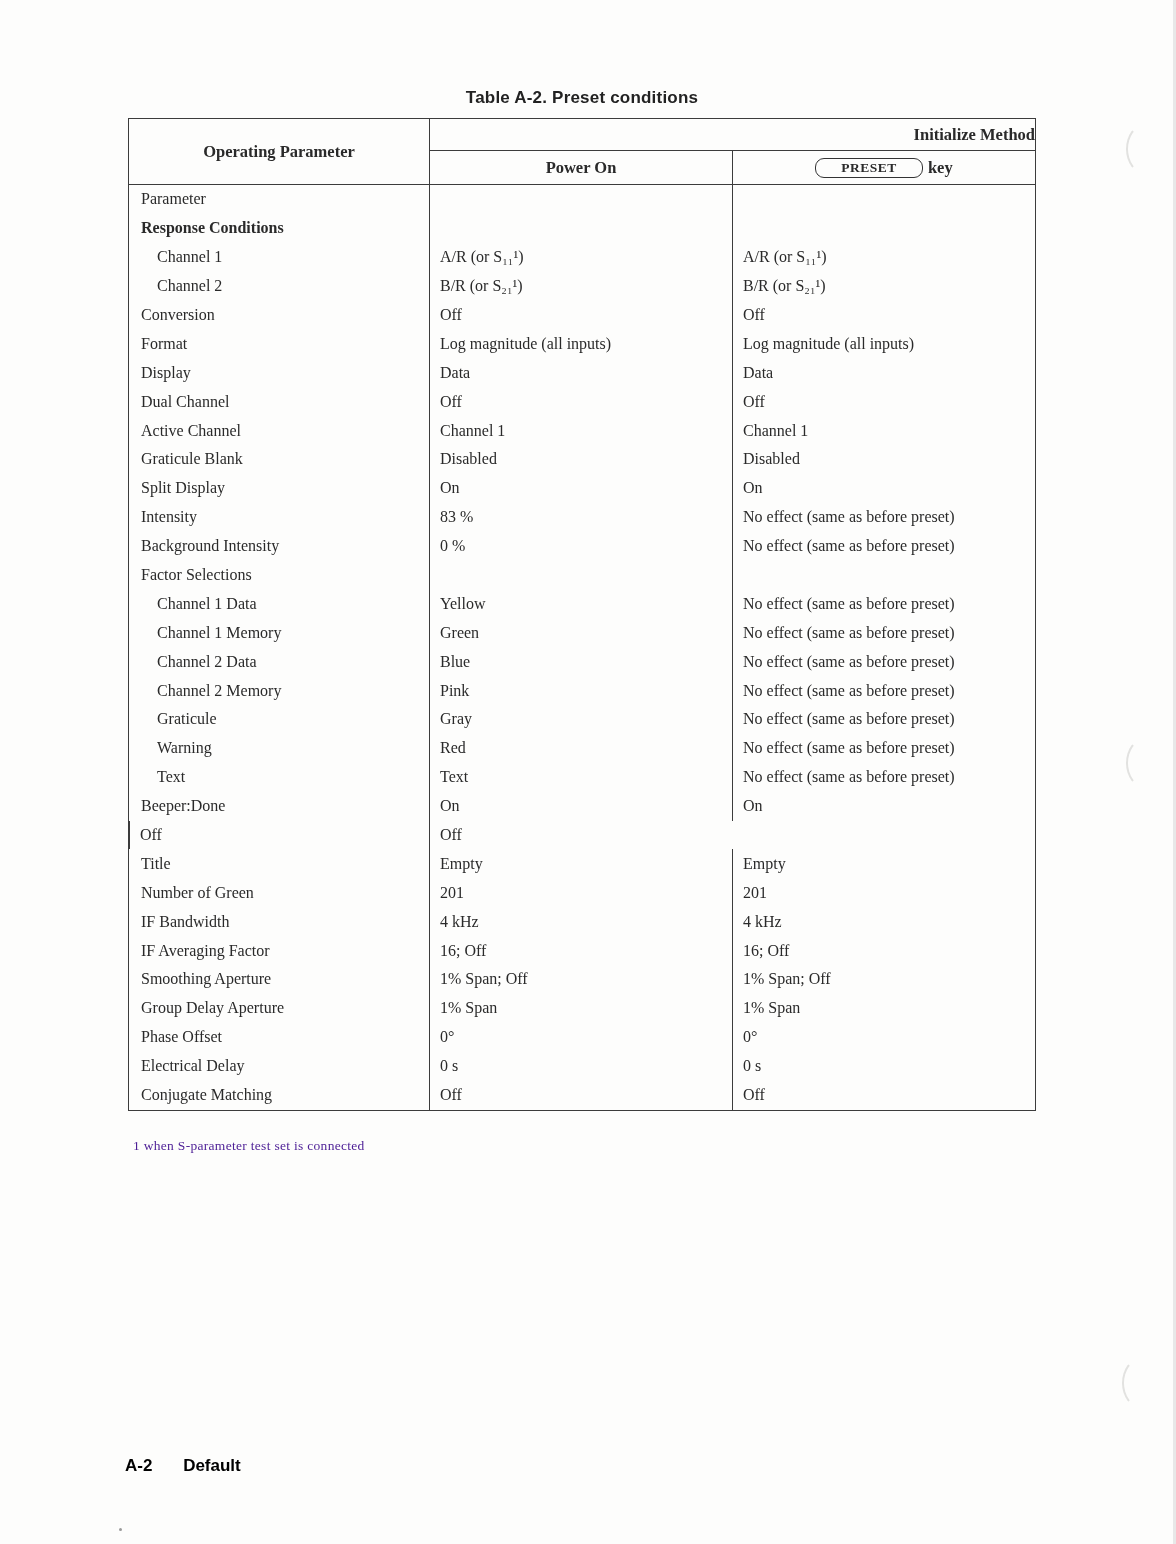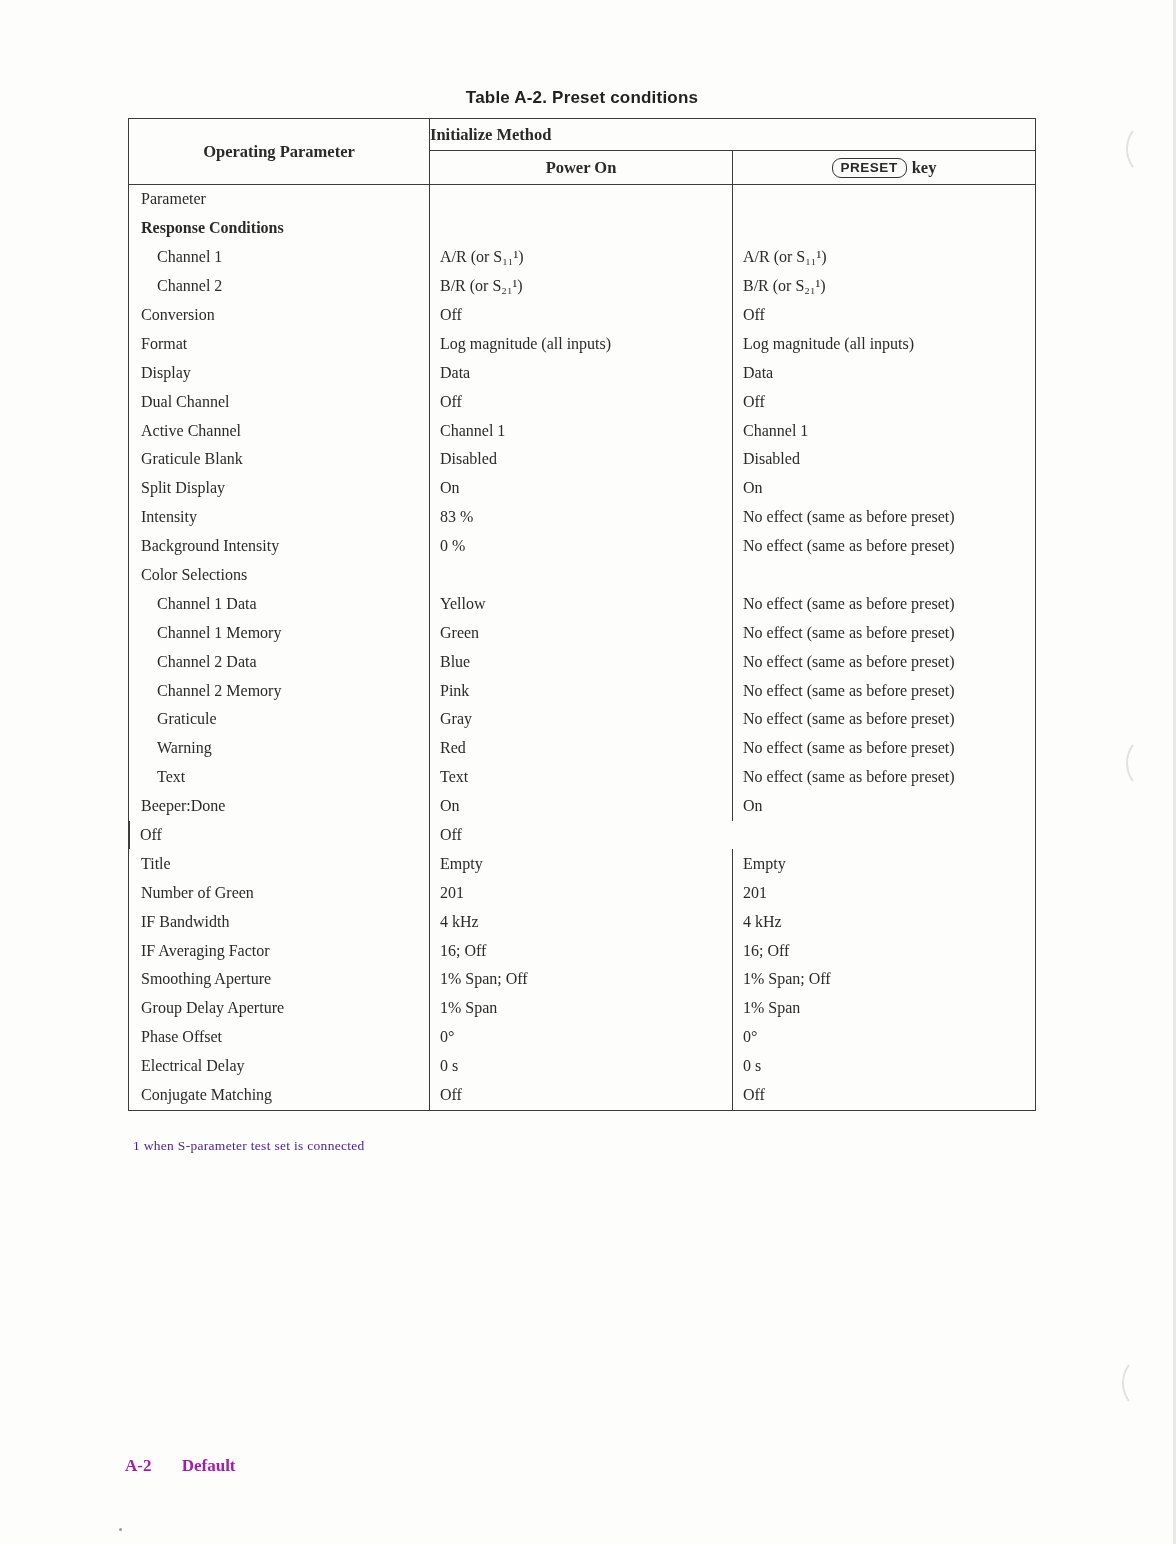--- a/index.html
+++ b/index.html
@@ -48,21 +48,21 @@
     justify-content: center;
     font-weight: bold;
     font-size: 16.5px;
   }
   .init-method {
     border-left: 1px solid #3c3c3c;
   }
   .group-header {
     height: 31px;
     line-height: 31px;
-    text-align: left;
+    text-align: right;
     font-weight: bold;
     font-size: 16.5px;
     border-bottom: 1px solid #3c3c3c;
   }
   .sub-headers {
     display: grid;
     grid-template-columns: 302px 1fr;
     height: 33px;
   }
   .sub-headers > div {
@@ -72,26 +72,26 @@
     font-weight: bold;
     font-size: 16.5px;
   }
   .col-preset {
     border-left: 1px solid #3c3c3c;
   }
   .keycap {
     display: inline-block;
     border: 1.5px solid #333;
     border-radius: 9px;
-    padding: 0 8px;
+    padding: 0 25px;
     font-size: 13.5px;
     font-weight: bold;
     letter-spacing: 0.5px;
     line-height: 18px;
-    font-family: Liberation Sans, sans-serif;
+    font-family: Liberation Serif, serif;
   }
   .key-suffix {
     margin-left: 5px;
   }
   .trow {
     display: grid;
     grid-template-columns: 300px 303px 1fr;
     height: 28.9px;
     font-size: 16px;
   }
@@ -113,24 +113,24 @@
     left: 133px;
     top: 1138px;
     font-size: 13.5px;
     color: #4c1d95;
     letter-spacing: 0.3px;
   }
   .page-footer {
     position: absolute;
     left: 125px;
     top: 1456px;
-    font-family: Liberation Serif, serif;
+    font-family: Liberation Sans, sans-serif;
     font-size: 17px;
     font-weight: bold;
-    color: #a21caf;
+    color: #000000;
   }
   .page-footer .footer-label { margin-left: 26px; }
   .artifact {
     position: absolute;
     width: 34px;
     height: 46px;
     border: 2px solid transparent;
     border-left-color: #e2e2e0;
     border-radius: 50%;
   }
@@ -245,21 +245,21 @@
     <div class="c3">No effect (same as before preset)</div>
   </div>
 
   <div class="trow">
     <div class="c1">Background Intensity</div>
     <div class="c2">0 %</div>
     <div class="c3">No effect (same as before preset)</div>
   </div>
 
   <div class="trow">
-    <div class="c1">Color Selections</div>
+    <div class="c1">Factor Selections</div>
     <div class="c2"></div>
     <div class="c3"></div>
   </div>
 
   <div class="trow">
     <div class="c1 indent-1">Channel 1 Data</div>
     <div class="c2">Yellow</div>
     <div class="c3">No effect (same as before preset)</div>
   </div>
 

